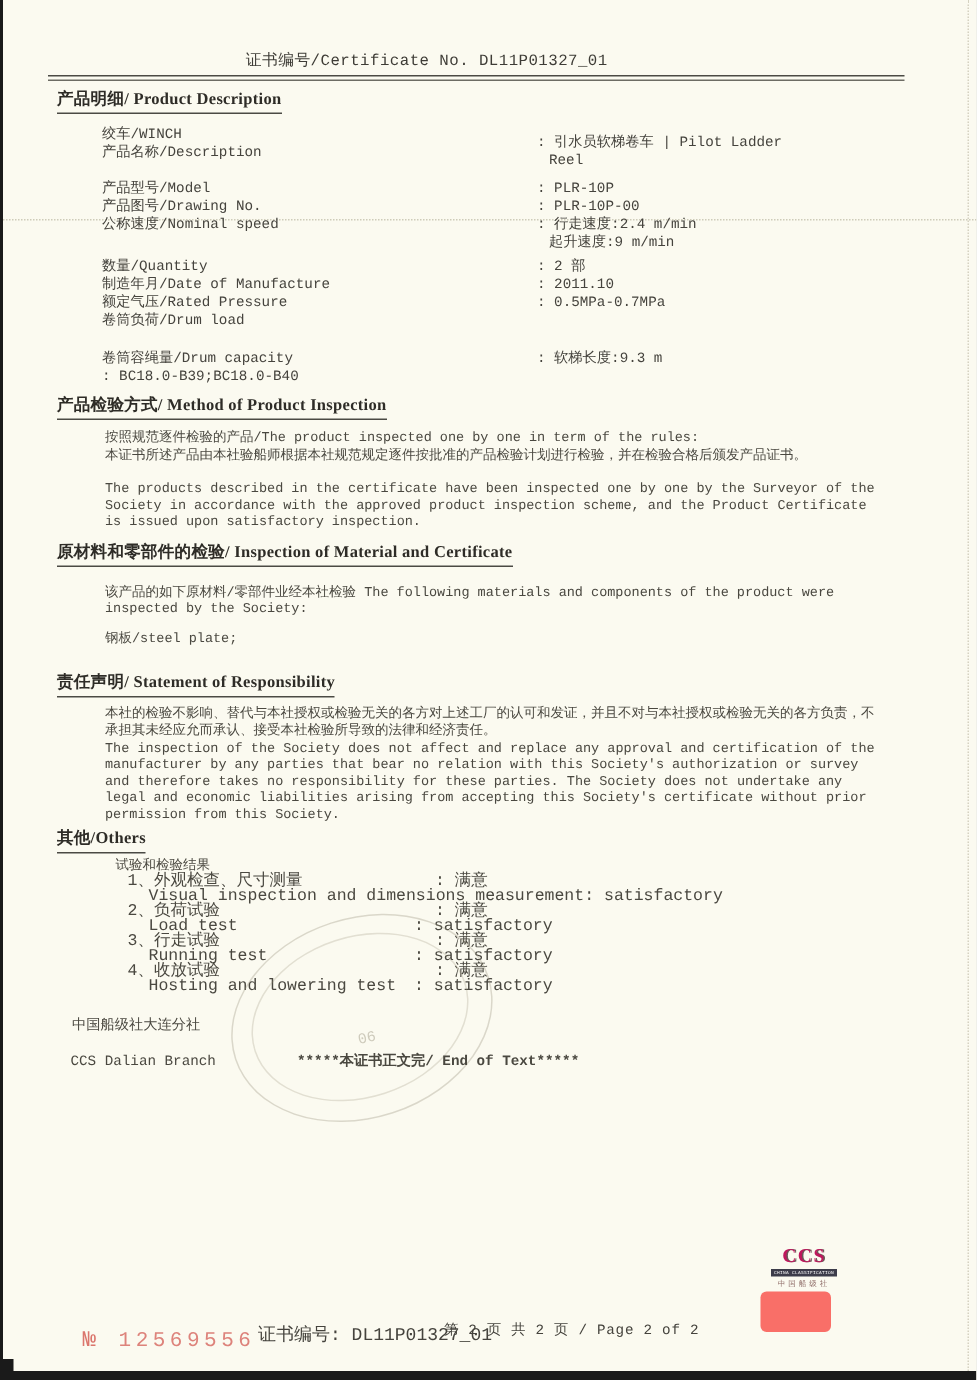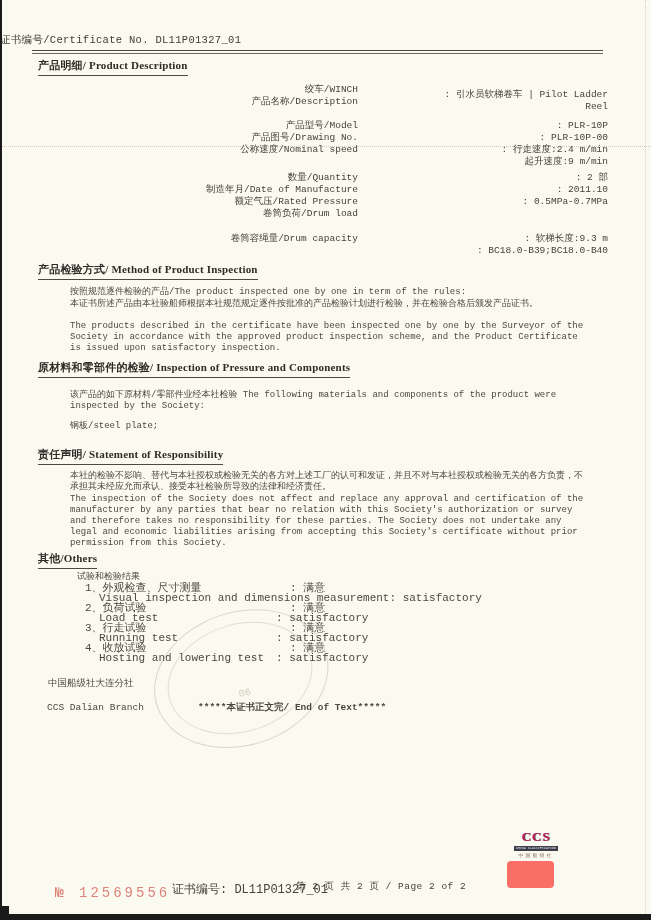--- a/index.html
+++ b/index.html
@@ -9,32 +9,32 @@
     font-family:"Liberation Mono","DejaVu Sans Mono",monospace;
     color:#45433d;
   }
   
   .edge-left{position:absolute;left:0;top:0;width:2px;height:920px;background:#1a1a1a;}
   .edge-bottom{position:absolute;left:0;top:914px;width:651px;height:6px;background:#1a1a1a;}
   .edge-corner{position:absolute;left:0;top:906px;width:9px;height:14px;background:#1a1a1a;}
   .vdotted{position:absolute;left:645px;top:0;width:0;height:920px;border-left:1px dotted rgba(175,170,145,.5);}
   .hdotted{position:absolute;left:0;top:146px;width:651px;border-top:1px dotted rgba(170,165,140,.55);}
 
-  .hdr{position:absolute;left:0;top:33px;width:569px;font-size:10.5px;letter-spacing:.3px;color:#3e3c36;}
+  .hdr{position:absolute;left:0;top:33px;width:569px;text-align:center;font-size:10.5px;letter-spacing:.3px;color:#3e3c36;}
   .toprule{position:absolute;left:32px;top:50px;width:571px;height:2px;border-top:1.5px solid #4b4a44;border-bottom:1px solid #6d6c64;}
 
   .sec-h{
     position:absolute;font-family:"Liberation Serif","DejaVu Serif",serif;
     font-weight:bold;font-size:11px;color:#2e2c27;letter-spacing:.2px;
     border-bottom:1.5px solid #4b4a44;padding-bottom:2px;white-space:nowrap;
   }
   .para{position:absolute;font-size:9px;line-height:11px;color:#4a4840;}
 
   
-  .pgroup{position:absolute;left:68px;width:540px;text-align:right;}
+  .pgroup{position:absolute;left:68px;width:540px;}
   .prow{display:flex;font-size:9.5px;line-height:12px;}
   .pl{width:290px;flex:none;}
   .pv{flex:1;}
   .pv .cont{padding-left:8px;}
   .offset-v{margin-top:5px;}
 
   
   .tests{position:absolute;left:85px;top:583px;width:500px;font-size:11px;line-height:10px;color:#4a4840;}
   .trow{position:relative;}
   .ten{padding-left:14px;}
@@ -129,21 +129,21 @@
     <div class="prow">
       <div class="pv">: BC18.0-B39;BC18.0-B40</div>
     </div>
   </div>
 
   <div class="sec-h" style="left:38px;top:262px;">产品检验方式/ Method of Product Inspection</div>
   <div class="para" style="left:70px;top:287px;width:516px;">按照规范逐件检验的产品/The product inspected one by one in term of the rules:</div>
   <div class="para" style="left:70px;top:299px;width:516px;">本证书所述产品由本社验船师根据本社规范规定逐件按批准的产品检验计划进行检验，并在检验合格后颁发产品证书。</div>
   <div class="para" style="left:70px;top:321px;width:516px;">The products described in the certificate have been inspected one by one by the Surveyor of the Society in accordance with the approved product inspection scheme, and the Product Certificate is issued upon satisfactory inspection.</div>
 
-  <div class="sec-h" style="left:38px;top:360px;">原材料和零部件的检验/  Inspection of Pressure and Components</div>
+  <div class="sec-h" style="left:38px;top:360px;">原材料和零部件的检验/  Inspection of Material and Certificate</div>
   <div class="para" style="left:70px;top:390px;width:516px;">该产品的如下原材料/零部件业经本社检验 The following materials and components of the product were inspected by the Society:</div>
   <div class="para" style="left:70px;top:421px;width:300px;">钢板/steel plate;</div>
 
   <div class="sec-h" style="left:38px;top:447px;">责任声明/ Statement of Responsibility</div>
   <div class="para" style="left:70px;top:471px;width:520px;">本社的检验不影响、替代与本社授权或检验无关的各方对上述工厂的认可和发证，并且不对与本社授权或检验无关的各方负责，不承担其未经应允而承认、接受本社检验所导致的法律和经济责任。</div>
   <div class="para" style="left:70px;top:494px;width:520px;">The inspection of the Society does not affect and replace any approval and certification of the manufacturer by any parties that bear no relation with this Society's authorization or survey and therefore takes no responsibility for these parties. The Society does not undertake any legal and economic liabilities arising from accepting this Society's certificate without prior permission from this Society.</div>
 
   <div class="sec-h" style="left:38px;top:551px;">其他/Others</div>
   <div class="para" style="left:77px;top:572px;width:200px;">试验和检验结果</div>
 

